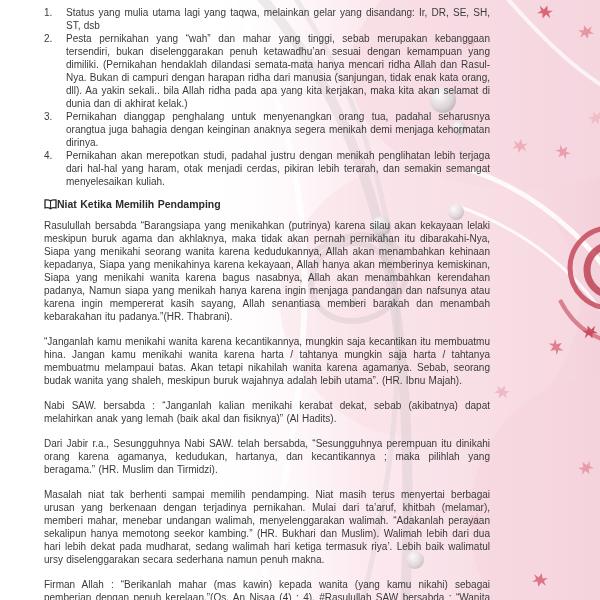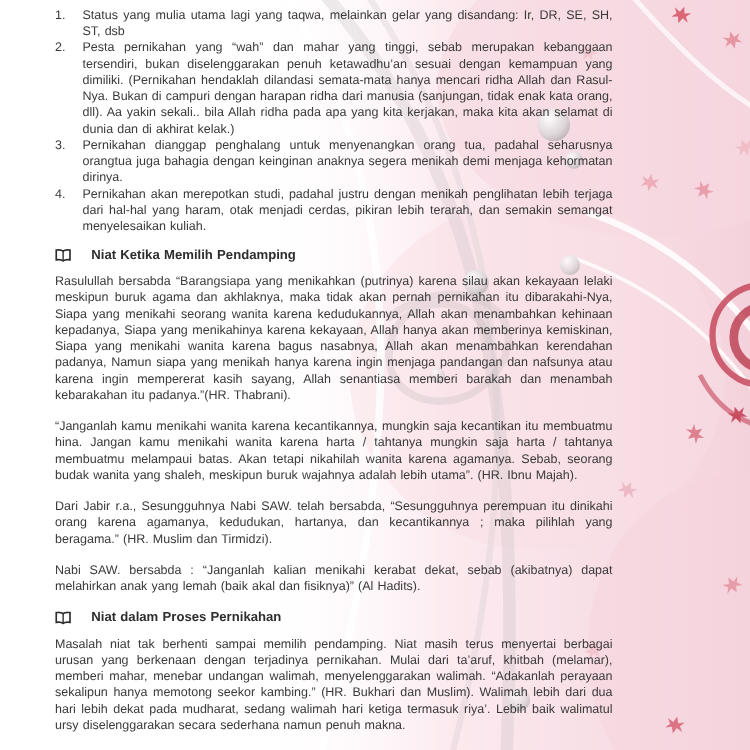--- a/index.html
+++ b/index.html
@@ -12,21 +12,21 @@
     position:absolute; left:0; top:0; width:600px; box-sizing:border-box;
     padding:6px 110px 0 44px;
     color:#3a3a3a; font-size:10px; line-height:13px;
     text-align:justify; word-spacing:0.5px;
   }
   .olist { margin:0; padding:0; list-style:none; }
   .li { display:flex; }
   .li .num { flex:0 0 22px; text-align:left; }
   .li .txt { flex:1; text-align:justify; }
   .heading {
-    display:flex; align-items:center; gap:16px;
+    display:flex; align-items:center; gap:0;
     margin:10px 0 8px; font-weight:bold; font-size:10.5px; color:#2d2d2d;
     text-align:left;
   }
   .heading svg { flex:0 0 auto; }
   .para { margin:0 0 12px; }
   .para:last-child { margin-bottom:0; }
 </style>
 </head>
 <body>
 
@@ -110,28 +110,21 @@
     <div class="heading">
       <svg width="13" height="11" viewBox="0 0 16 14">
         <path d="M8,2.4 C6.5,1.1 4,0.8 1,1.3 L1,11.3 C4,10.8 6.5,11.1 8,12.4 C9.5,11.1 12,10.8 15,11.3 L15,1.3 C12,0.8 9.5,1.1 8,2.4 Z" fill="none" stroke="#2d2d2d" stroke-width="1.7"></path>
         <line x1="8" y1="2.4" x2="8" y2="12.4" stroke="#2d2d2d" stroke-width="1.4"></line>
       </svg>
       <span>Niat Ketika Memilih Pendamping</span>
     </div>
 
     <p class="para">Rasulullah bersabda “Barangsiapa yang menikahkan (putrinya) karena silau akan kekayaan lelaki meskipun buruk agama dan akhlaknya, maka tidak akan pernah pernikahan itu dibarakahi-Nya, Siapa yang menikahi seorang wanita karena kedudukannya, Allah akan menambahkan kehinaan kepadanya, Siapa yang menikahinya karena kekayaan, Allah hanya akan memberinya kemiskinan, Siapa yang menikahi wanita karena bagus nasabnya, Allah akan menambahkan kerendahan padanya, Namun siapa yang menikah hanya karena ingin menjaga pandangan dan nafsunya atau karena ingin mempererat kasih sayang, Allah senantiasa memberi barakah dan menambah kebarakahan itu padanya.”(HR. Thabrani).</p>
     <p class="para">“Janganlah kamu menikahi wanita karena kecantikannya, mungkin saja kecantikan itu membuatmu hina. Jangan kamu menikahi wanita karena harta / tahtanya mungkin saja harta / tahtanya membuatmu melampaui batas. Akan tetapi nikahilah wanita karena agamanya. Sebab, seorang budak wanita yang shaleh, meskipun buruk wajahnya adalah lebih utama”. (HR. Ibnu Majah).</p>
+    <p class="para">Nabi SAW. bersabda : “Janganlah kalian menikahi kerabat dekat, sebab (akibatnya) dapat melahirkan anak yang lemah (baik akal dan fisiknya)” (Al Hadits).</p>
     <p class="para">Dari Jabir r.a., Sesungguhnya Nabi SAW. telah bersabda, “Sesungguhnya perempuan itu dinikahi orang karena agamanya, kedudukan, hartanya, dan kecantikannya ; maka pilihlah yang beragama.” (HR. Muslim dan Tirmidzi).</p>
-    <p class="para">Nabi SAW. bersabda : “Janganlah kalian menikahi kerabat dekat, sebab (akibatnya) dapat melahirkan anak yang lemah (baik akal dan fisiknya)” (Al Hadits).</p>
 
-    <div class="heading">
-      <svg width="13" height="11" viewBox="0 0 16 14">
-        <path d="M8,2.4 C6.5,1.1 4,0.8 1,1.3 L1,11.3 C4,10.8 6.5,11.1 8,12.4 C9.5,11.1 12,10.8 15,11.3 L15,1.3 C12,0.8 9.5,1.1 8,2.4 Z" fill="none" stroke="#2d2d2d" stroke-width="1.7"></path>
-        <line x1="8" y1="2.4" x2="8" y2="12.4" stroke="#2d2d2d" stroke-width="1.4"></line>
-      </svg>
-      <span>Niat dalam Proses Pernikahan</span>
-    </div>
 
     <p class="para">Masalah niat tak berhenti sampai memilih pendamping. Niat masih terus menyertai berbagai urusan yang berkenaan dengan terjadinya pernikahan. Mulai dari ta’aruf, khitbah (melamar), memberi mahar, menebar undangan walimah, menyelenggarakan walimah. “Adakanlah perayaan sekalipun hanya memotong seekor kambing.” (HR. Bukhari dan Muslim). Walimah lebih dari dua hari lebih dekat pada mudharat, sedang walimah hari ketiga termasuk riya’. Lebih baik walimatul ursy diselenggarakan secara sederhana namun penuh makna.</p>
     <p class="para">Firman Allah : “Berikanlah mahar (mas kawin) kepada wanita (yang kamu nikahi) sebagai pemberian dengan penuh kerelaan.”(Qs. An Nisaa (4) : 4). #Rasulullah SAW bersabda : “Wanita yang paling agung barakahnya, adalah yang paling ringan maharnya” (HR. Ahmad, Al Hakim, Al Baihaqi dengan sanad yang shahih). #Dari Aisyah, bahwasanya Rasulullah SAW. telah bersabda, “Sesungguhnya berkah nikah yang besar ialah yang sederhana belanjanya (maharnya)” (HR. Ahmad).  #Nabi SAW pernah berjanji : “Jangan mempermahal nilai mahar. Sesungguhnya kalau</p>
 
   </div>
 </div>
 
 </body></html>

